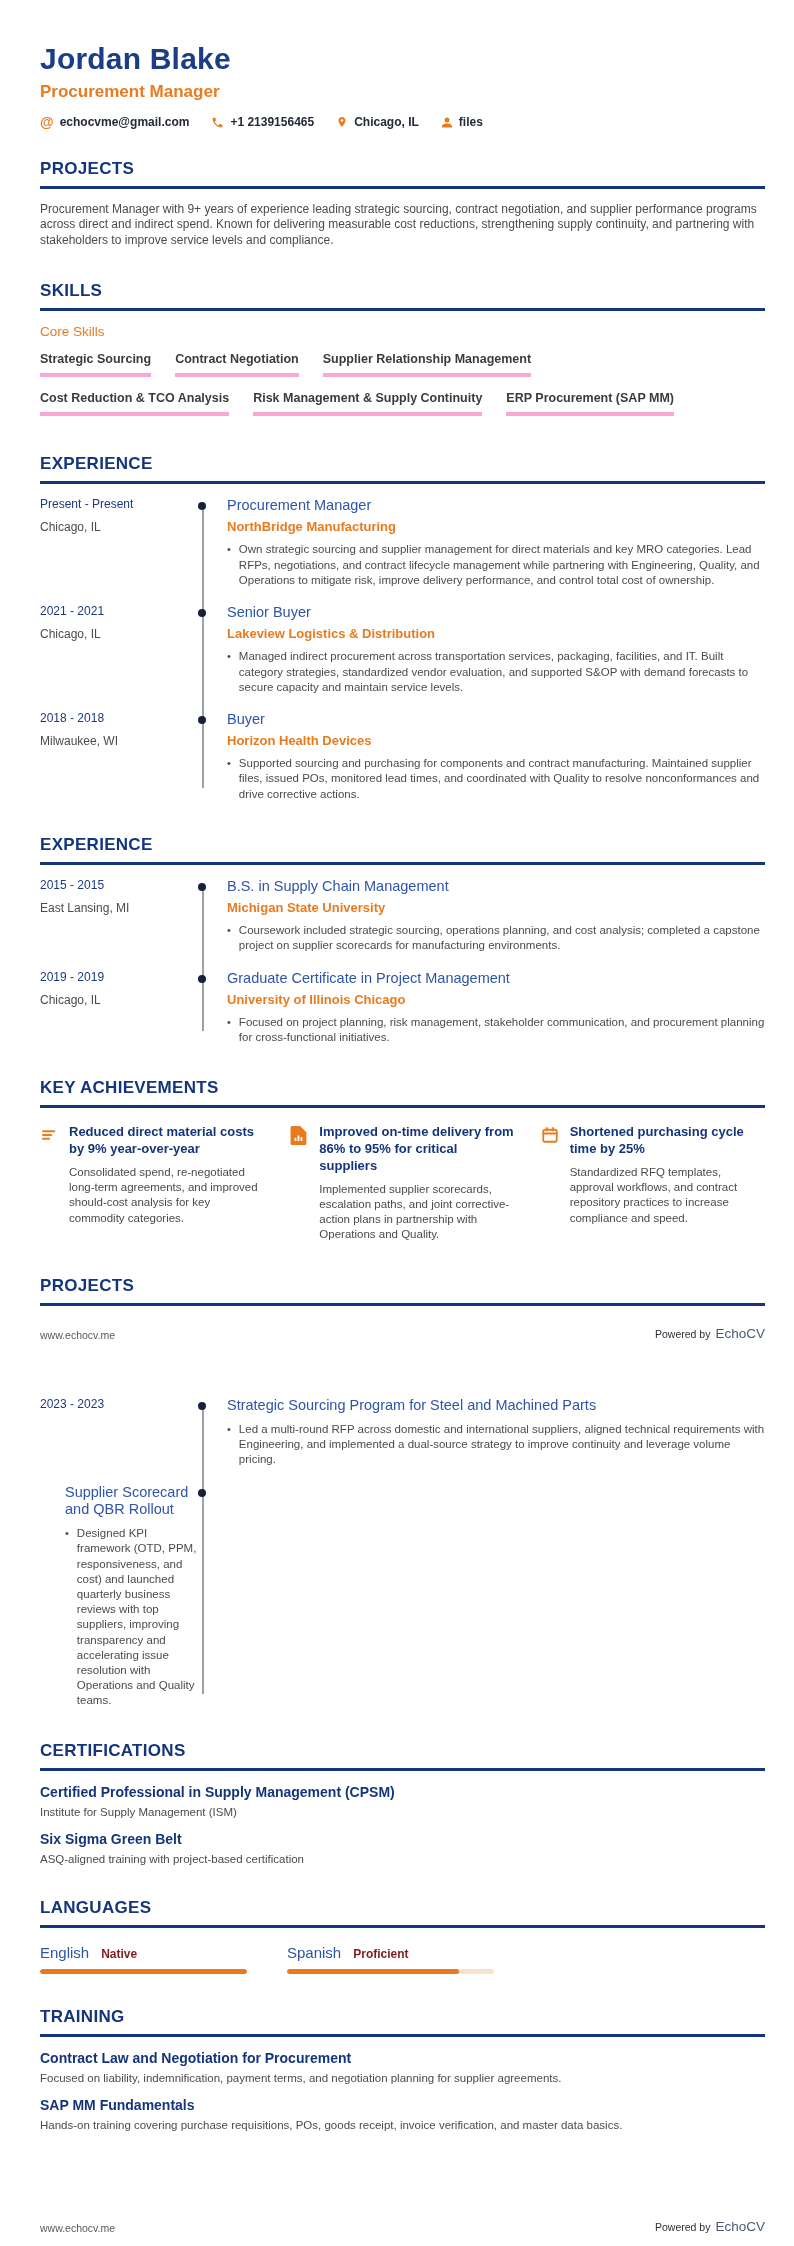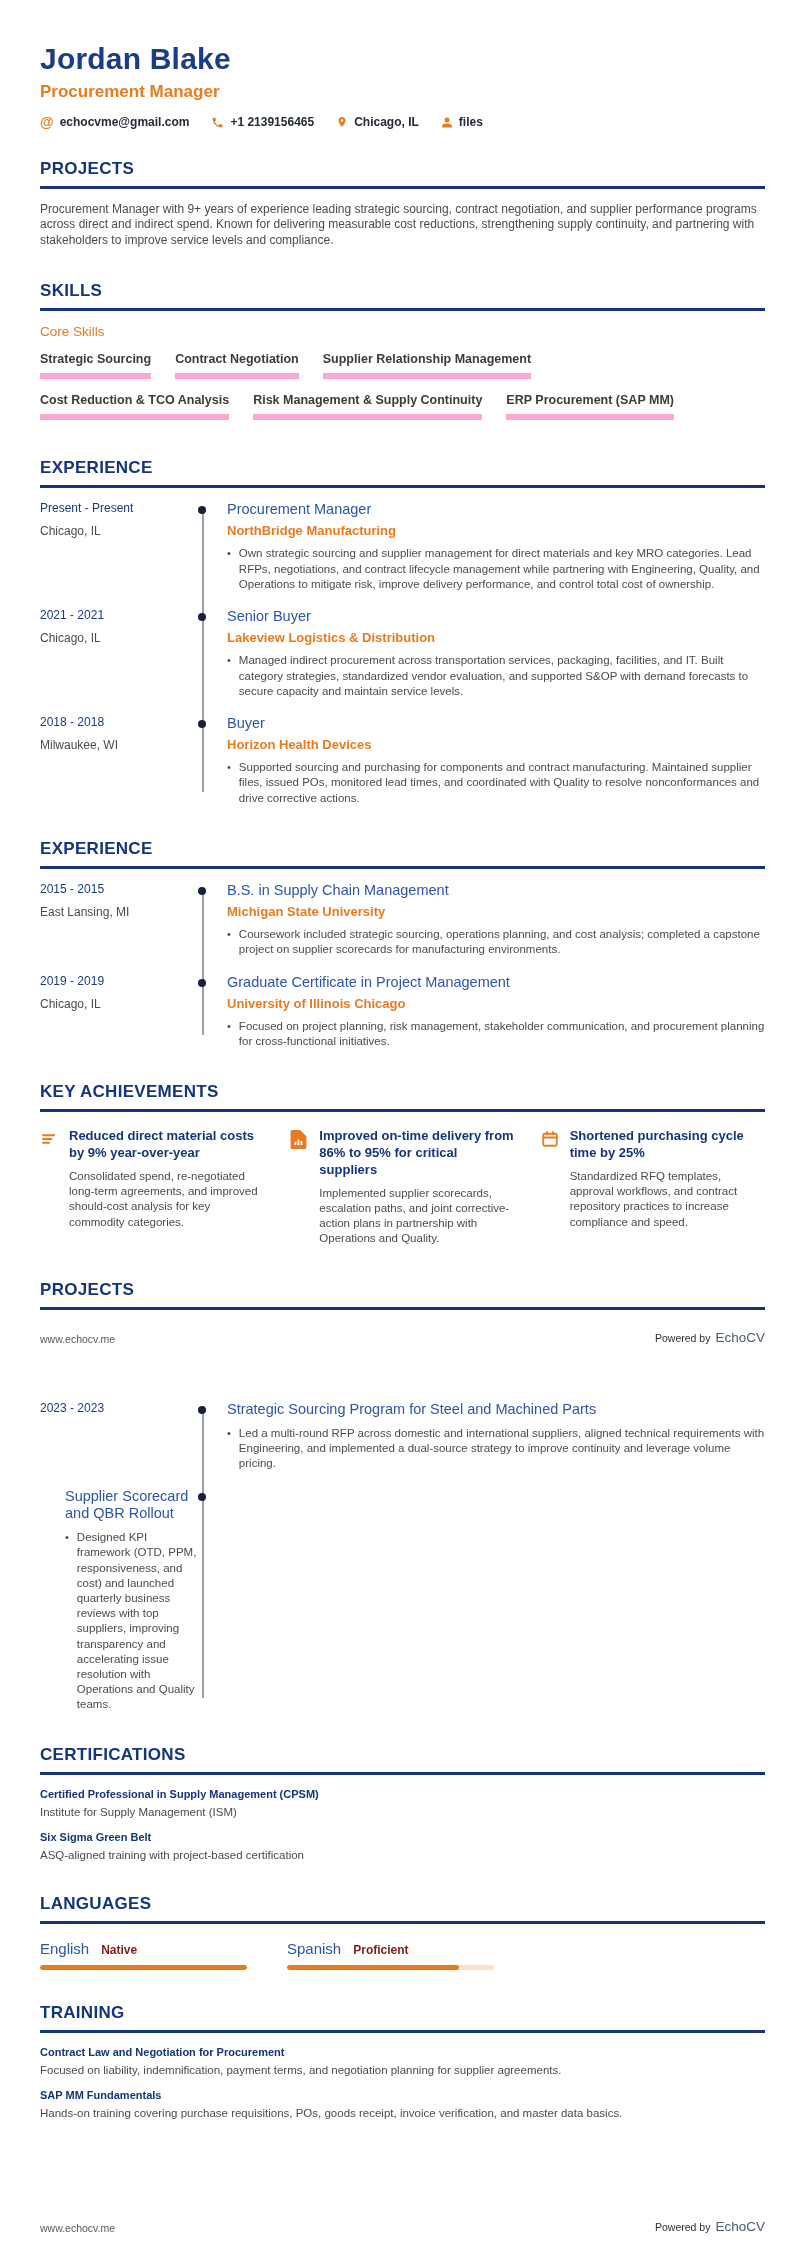--- a/index.html
+++ b/index.html
@@ -21,21 +21,21 @@
   .section { margin-top:33px; }
   .sec-head { font-size:17px; font-weight:bold; color:#14357c; letter-spacing:.3px; }
   .sec-rule { height:3px; background:#14357c; margin-top:7px; border:none; }
   .sec-body { margin-top:13px; }
   .body-text { font-size:12px; color:#4b4b4b; line-height:1.28; }
   
   .skills-group-label { font-size:13.5px; color:#e97b1f; margin-bottom:13px; }
   .chips { display:flex; flex-wrap:wrap; }
   .chip {
     font-size:12.5px; font-weight:bold; color:#3b3b3b;
-    border-bottom:6px solid #f9a8d4; padding-bottom:7px;
+    border-bottom:4px solid #f9a8d4; padding-bottom:7px;
     margin-right:24px; margin-bottom:14px; white-space:nowrap;
   }
   
   .timeline { position:relative; }
   .timeline::before { content:""; position:absolute; left:162px; top:6px; bottom:14px; width:1.5px; background:#9aa0a8; }
   .titem { display:grid; grid-template-columns:162px 1fr; position:relative; margin-bottom:16px; }
   .titem:last-child { margin-bottom:0; }
   .t-dot { position:absolute; left:158px; top:5px; width:8px; height:8px; border-radius:50%; background:#17213c; }
   .t-left { padding-right:14px; }
   .t-dates { font-size:12px; font-weight:normal; color:#1d3a7d; }
@@ -53,21 +53,21 @@
   .ach-title { font-size:13px; font-weight:bold; color:#14357c; line-height:1.3; }
   .ach-desc { font-size:11.5px; color:#4b4b4b; line-height:1.32; margin-top:7px; }
   
   .pb-footer { display:flex; justify-content:space-between; align-items:flex-end; margin-top:20px; margin-bottom:56px; }
   .foot-site { font-size:10.5px; color:#555a60; }
   .foot-powered { font-size:10.5px; color:#2b2f36; display:flex; align-items:baseline; gap:5px;margin-left:36px; }
   .foot-brand { font-size:13.5px; color:#4a5a75; }
   
   .cred { margin-bottom:13px; }
   .cred:last-child { margin-bottom:0; }
-  .cred-name { font-size:11px; font-weight:bold; color:#14357c; }
+  .cred-name { font-size:14px; font-weight:bold; color:#14357c; }
   .cred-org { font-size:11.5px; color:#4b4b4b; margin-top:6px; }
   
   .lang-grid { display:grid; grid-template-columns:247px 247px 1fr; margin-top:16px; }
   .lang { padding-right:40px; }
   .lang-line { display:flex; align-items:baseline; gap:12px; }
   .lang-name { font-size:15px; color:#2d55a8; }
   .lang-level { font-size:12px; font-weight:bold; color:#7f1d1d; }
   .lang-bar { margin-top:8px; height:5px; border-radius:3px; background:#f9e2cc; overflow:hidden; }
   .lang-fill { height:100%; background:#e97b1f; border-radius:3px; }
   

